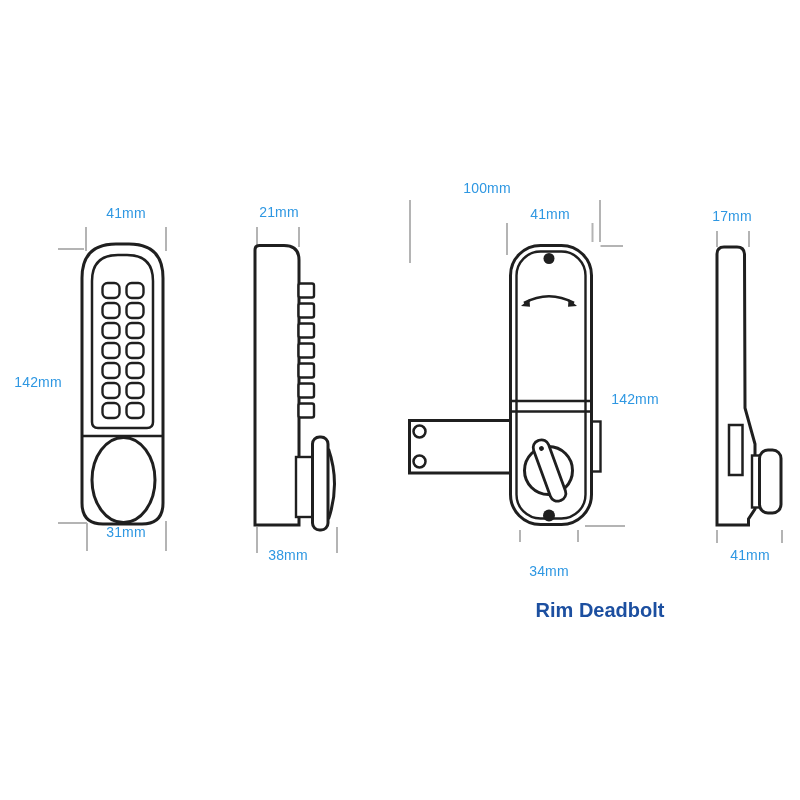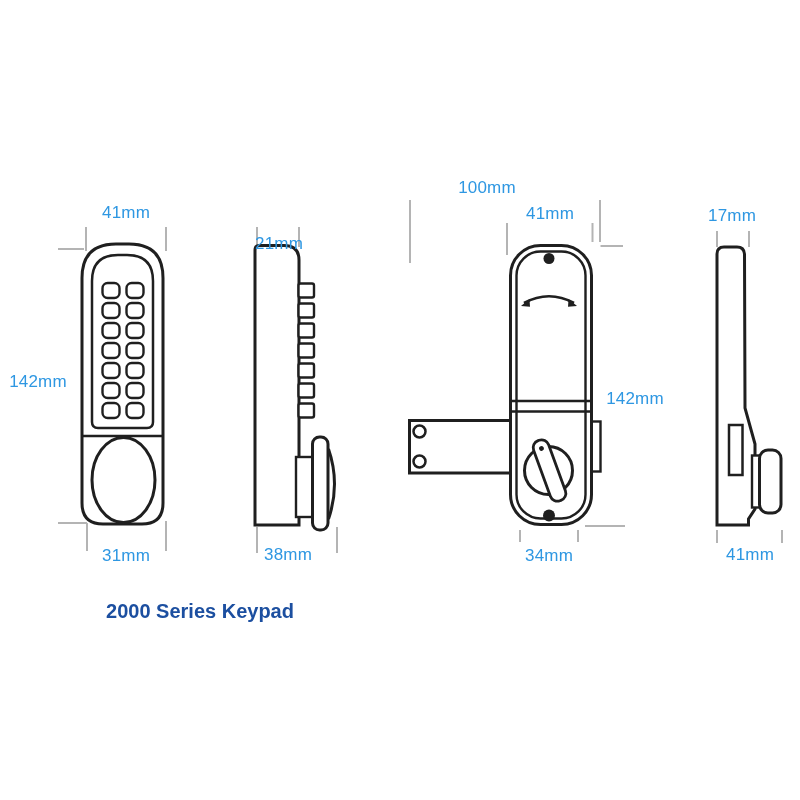--- a/index.html
+++ b/index.html
@@ -16,21 +16,21 @@
     font-family: "Liberation Sans", sans-serif;
   }
   #drawing {
     position: absolute;
     left: 0;
     top: 0;
   }
   .dim {
     position: absolute;
     transform: translate(-50%, -50%);
-    font-size: 17px;
+    font-size: 14px;
     color: #2e97e2;
     white-space: nowrap;
     letter-spacing: 0.2px;
   }
   .caption {
     position: absolute;
     transform: translate(-50%, -50%);
     font-size: 20px;
     font-weight: bold;
     color: #1c4fa0;
@@ -163,25 +163,25 @@
 
       <rect class="ln" stroke-width="2.5" x="729" y="425" width="13.5" height="50"></rect>
 
       <rect class="body" stroke-width="2.4" x="752" y="455.5" width="10" height="52"></rect>
       <rect class="body" stroke-width="3" x="759.5" y="450" width="21.5" height="63" rx="8.5"></rect>
     </g>
   </svg>
 
   <div class="dim" style="left:126px; top:213px;">41mm</div>
   <div class="dim" style="left:38px;  top:382px;">142mm</div>
-  <div class="dim" style="left:126px; top:556px;">31mm</div>
-  <div class="dim" style="left:279px; top:212px;margin-top:32px;">21mm</div>
+  <div class="dim" style="left:126px; top:532px;">31mm</div>
+  <div class="dim" style="left:279px; top:212px;">21mm</div>
   <div class="dim" style="left:288px; top:555px;">38mm</div>
   <div class="dim" style="left:487px; top:188px;">100mm</div>
   <div class="dim" style="left:550px; top:214px;">41mm</div>
   <div class="dim" style="left:635px; top:399px;">142mm</div>
-  <div class="dim" style="left:549px; top:556px;text-align:center;">34mm</div>
+  <div class="dim" style="left:549px; top:571px;text-align:center;">34mm</div>
   <div class="dim" style="left:732px; top:216px;">17mm</div>
   <div class="dim" style="left:750px; top:555px;">41mm</div>
 
-  <div class="caption" style="left:200px; top:611px;">2000 Series Keypad</div>
+  <div class="caption" style="left:600px; top:610px;">Rim Deadbolt</div>
 
 </div>
 
 </body></html>

